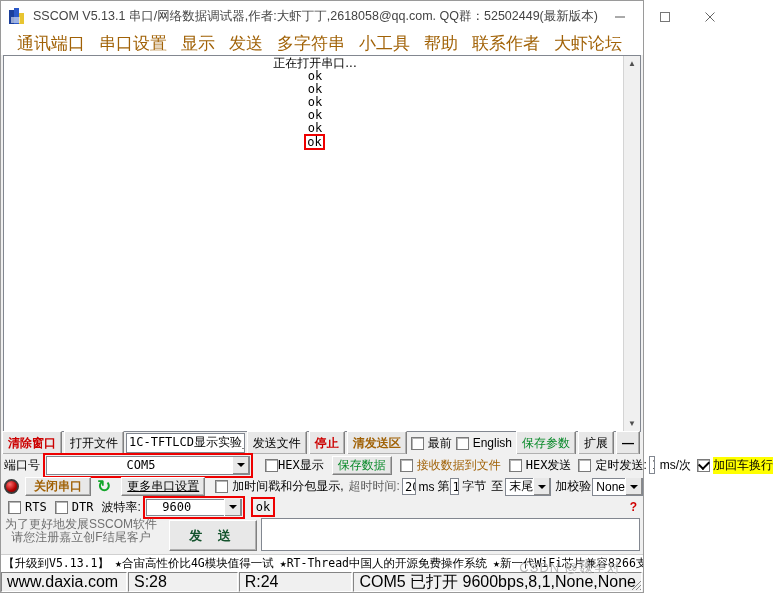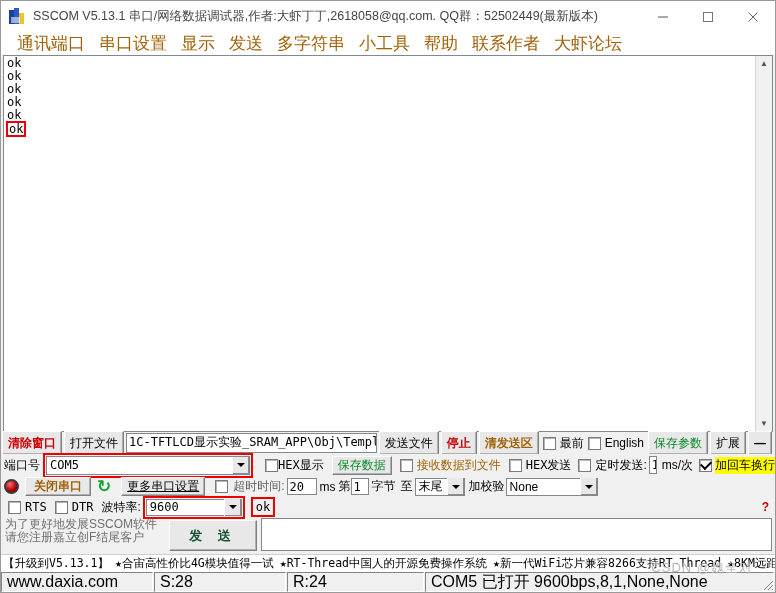--- a/index.html
+++ b/index.html
@@ -3,22 +3,22 @@
 <meta charset="utf-8">
 <style>
   html,body{margin:0;padding:0;}
   body{
     width:776px;height:593px;overflow:hidden;
     background:#ffffff;
     font-family:"Liberation Sans","DejaVu Sans",sans-serif;
     font-size:12px;color:#000;
     -webkit-font-smoothing:none;
   }
-  .app{width:776px;height:593px;position:relative;box-sizing:border-box;
-       border:1px solid #9a9a9a;background:#f0f0f0;display:flex;flex-direction:column;}
+  .app{width:644px;height:593px;position:relative;box-sizing:border-box;
+       border:1px solid #9a9a9a;background:#f0f0f0;display:flex;flex-direction:column;text-align:center;}
 
   
   .titlebar{height:31px;background:#ffffff;display:flex;align-items:center;flex:0 0 auto;}
   .app-icon{width:18px;height:18px;margin-left:7px;margin-right:7px;position:relative;flex:0 0 auto;}
   .app-icon .b1{position:absolute;left:1px;top:2px;width:5px;height:14px;background:#1b3f9b;}
   .app-icon .b2{position:absolute;left:6px;top:0px;width:5px;height:16px;background:#2c59c8;}
   .app-icon .b3{position:absolute;left:11px;top:5px;width:5px;height:11px;background:#e8c531;}
   .app-icon .b4{position:absolute;left:3px;top:9px;width:9px;height:6px;background:#ffffff;opacity:.55;}
   .title-text{font-size:12.5px;color:#444;white-space:nowrap;letter-spacing:0px;}
   .winctl{margin-left:auto;display:flex;height:31px;}
@@ -142,20 +142,21 @@
     <div class="mi">发送</div>
     <div class="mi">多字符串</div>
     <div class="mi">小工具</div>
     <div class="mi">帮助</div>
     <div class="mi">联系作者</div>
     <div class="mi">大虾论坛</div>
   </div>
 
   <div class="term-wrap">
     <div class="term">
+      <div class="tline cn">正在打开串口...</div>
       <div class="tline">ok</div>
       <div class="tline">ok</div>
       <div class="tline">ok</div>
       <div class="tline">ok</div>
       <div class="tline">ok</div>
       <div style="padding-left:1px;margin-top:-1px;">
         <span class="tline boxed">ok</span>
       </div>
     </div>
     <div class="vscroll">
@@ -221,20 +222,21 @@
     </div>
 
     <div class="prow" style="height:21px;">
       <span class="greendot"></span>
       <span class="btn tl-teal" style="margin-left:6px;padding:1px 8px;">关闭串口</span>
       <span class="refresh" style="margin-left:6px;">↻</span>
       <span class="btn" style="margin-left:10px;text-decoration:underline;">更多串口设置</span>
 
       <span style="display:inline-flex;align-items:center;margin-left:10px;">
         <span class="cbx"></span>
+        <span class="lbl" style="margin-left:4px;">加时间戳和分包显示,</span>
       </span>
       <span class="lbl" style="margin-left:5px;color:#606060;">超时时间:</span>
       <span class="field" style="width:30px;height:17px;margin-left:2px;">20</span>
       <span class="lbl" style="margin-left:3px;">ms</span>
       <span class="lbl" style="margin-left:3px;">第</span>
       <span class="field" style="width:18px;height:17px;">1</span>
       <span class="lbl" style="margin-left:3px;">字节</span>
       <span class="lbl" style="margin-left:5px;">至</span>
       <div class="combo" style="width:50px;height:18px;margin-left:2px;">
         <span class="cval" style="font-family:'Liberation Sans',sans-serif;">末尾</span>

